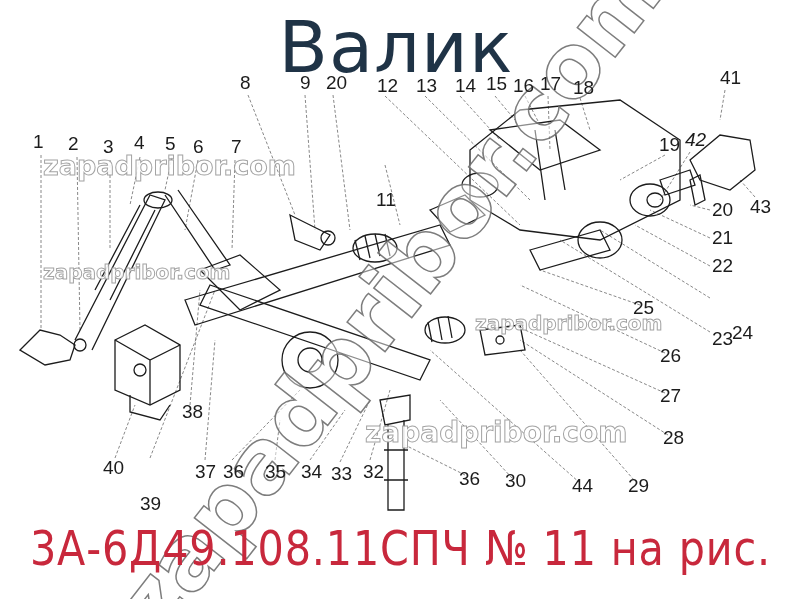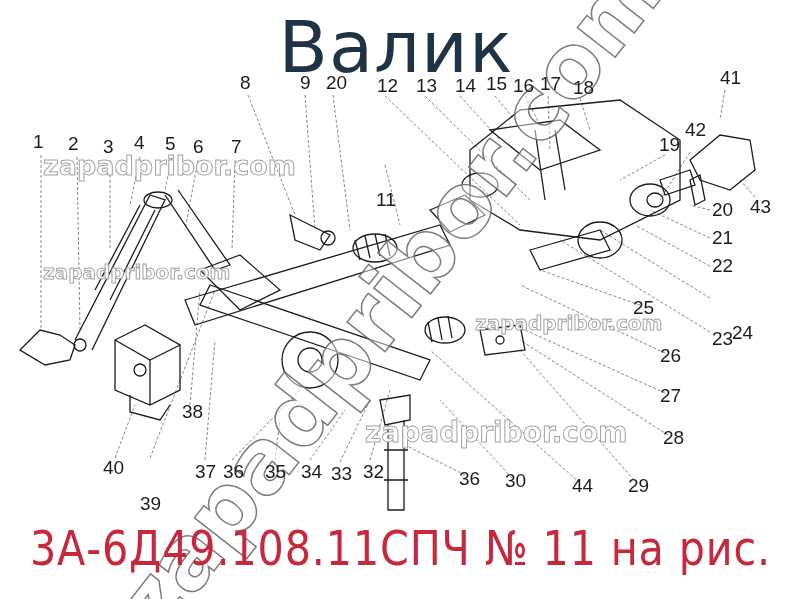--- a/index.html
+++ b/index.html
@@ -176,18 +176,18 @@
     <div class="callout" style="left: 363px; top: 462px;">32</div>
     <div class="callout" style="left: 331px; top: 464px;">33</div>
     <div class="callout" style="left: 301px; top: 462px;">34</div>
     <div class="callout" style="left: 265px; top: 462px;">35</div>
     <div class="callout" style="left: 223px; top: 462px;">36</div>
     <div class="callout" style="left: 195px; top: 462px;">37</div>
     <div class="callout" style="left: 182px; top: 402px;">38</div>
     <div class="callout" style="left: 140px; top: 458px; margin-top: 36px;">39</div>
     <div class="callout" style="left: 103px; top: 458px;">40</div>
     <div class="callout" style="left: 720px; top: 68px;">41</div>
-    <div class="callout" style="left: 685px; top: 120px;">42</div>
+    <div class="callout" style="left: 685px; top: 130px; font-style: italic;">42</div>
     <div class="callout" style="left: 750px; top: 197px;">43</div>
     <div class="callout" style="left: 572px; top: 476px;">44</div>
   </div>
 
 <div class="part-no">3А-6Д49.108.11СПЧ № 11 на рис.</div>
 
 </body></html>

